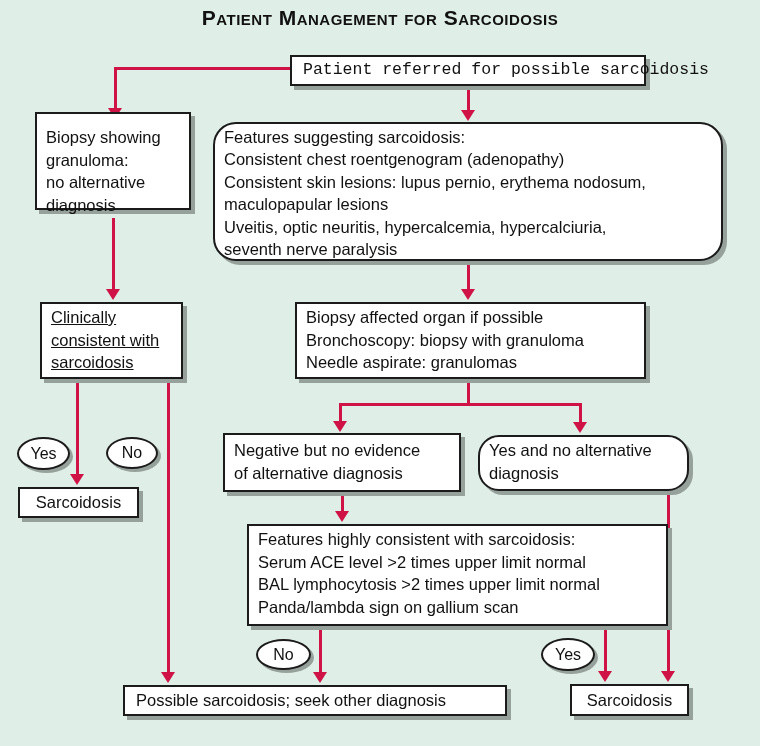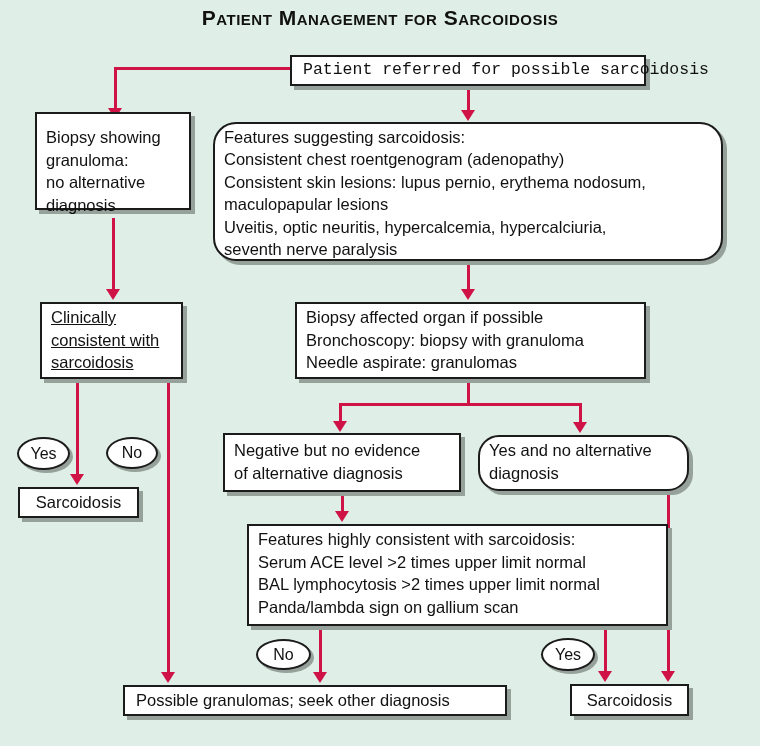--- a/index.html
+++ b/index.html
@@ -116,19 +116,19 @@
 Needle aspirate: granulomas</div>
 <div class="box" id="b-negative">Negative but no evidence
 of alternative diagnosis</div>
 <div class="box" id="b-yes-no-alt">Yes and no alternative
 diagnosis</div>
 <div class="box" id="b-features-high">Features highly consistent with sarcoidosis:
 Serum ACE level &gt;2 times upper limit normal
 BAL lymphocytosis &gt;2 times upper limit normal
 Panda/lambda sign on gallium scan</div>
 <div class="box line1 ctr" id="b-sarc-left">Sarcoidosis</div>
-<div class="box line1" id="b-possible">Possible granulomas; seek other diagnosis</div>
+<div class="box line1" id="b-possible">Possible sarcoidosis; seek other diagnosis</div>
 <div class="box line1 ctr" id="b-sarc-right">Sarcoidosis</div>
 
 <div class="oval" id="o-yes-left">Yes</div>
 <div class="oval" id="o-no-left">No</div>
 <div class="oval" id="o-no-mid">No</div>
 <div class="oval" id="o-yes-right">Yes</div>
 
 </body></html>

